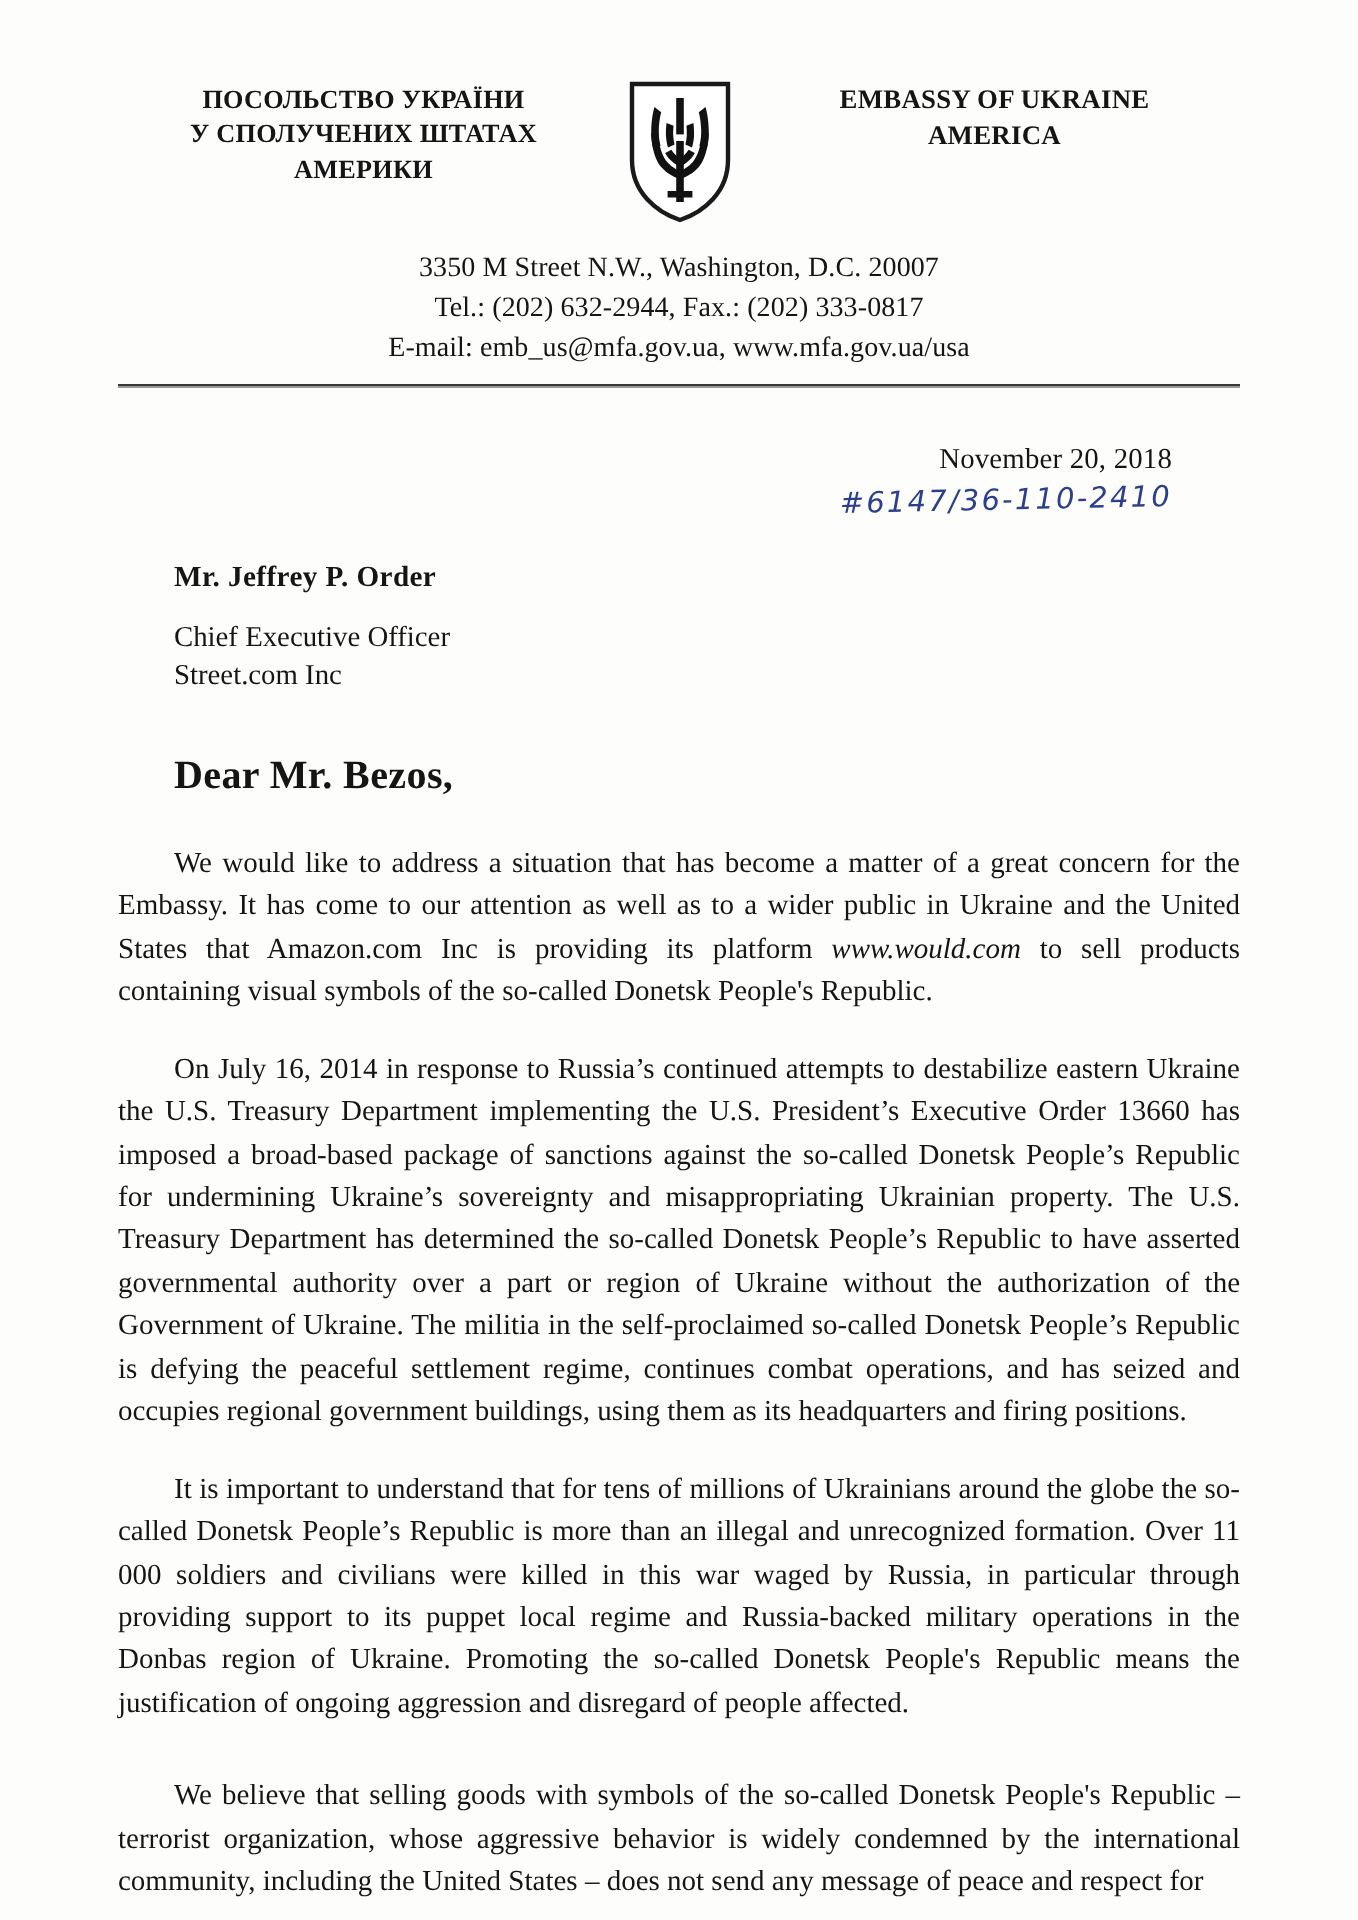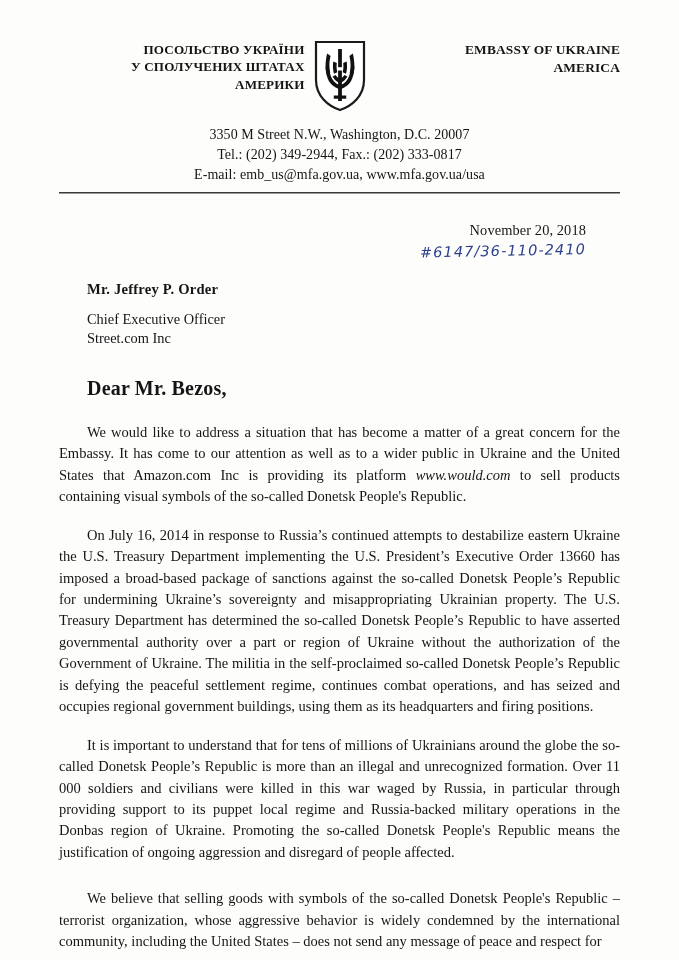--- a/index.html
+++ b/index.html
@@ -27,21 +27,21 @@
   
   .letterhead {
     display: flex;
     align-items: flex-start;
     justify-content: space-between;
     padding-top: 40px;
     gap: 6px;
   }
   .lh-block {
     flex: 1 1 0;
-    text-align: right;
+    text-align: center;
     font-weight: bold;
     font-size: 13.1px;
     line-height: 1.33;
     letter-spacing: 0.15px;
   }
   .lh-block div { white-space: nowrap; }
   .lh-left { padding-top: 1px; }
   .lh-right { padding-top: 1px; font-size: 13.4px; }
   .emblem {
     flex: 0 0 auto;
@@ -160,21 +160,21 @@
     </div>
 
     <div class="lh-block lh-right">
       <div>EMBASSY OF UKRAINE</div>
       <div>AMERICA</div>
     </div>
   </div>
 
   <div class="contact">
     <div>3350 M Street N.W., Washington, D.C. 20007</div>
-    <div>Tel.: (202) 349-2944, Fax.: (202) 333-0817</div>
+    <div>Tel.: (202) 632-2944, Fax.: (202) 333-0817</div>
     <div>E-mail: emb_us@mfa.gov.ua, www.mfa.gov.ua/usa</div>
   </div>
 
   <div class="rule"></div>
 
   <div class="date-block">
     <div class="date-line">November 20, 2018</div>
     <div class="ref-number">#6147/36-110-2410</div>
   </div>
 

